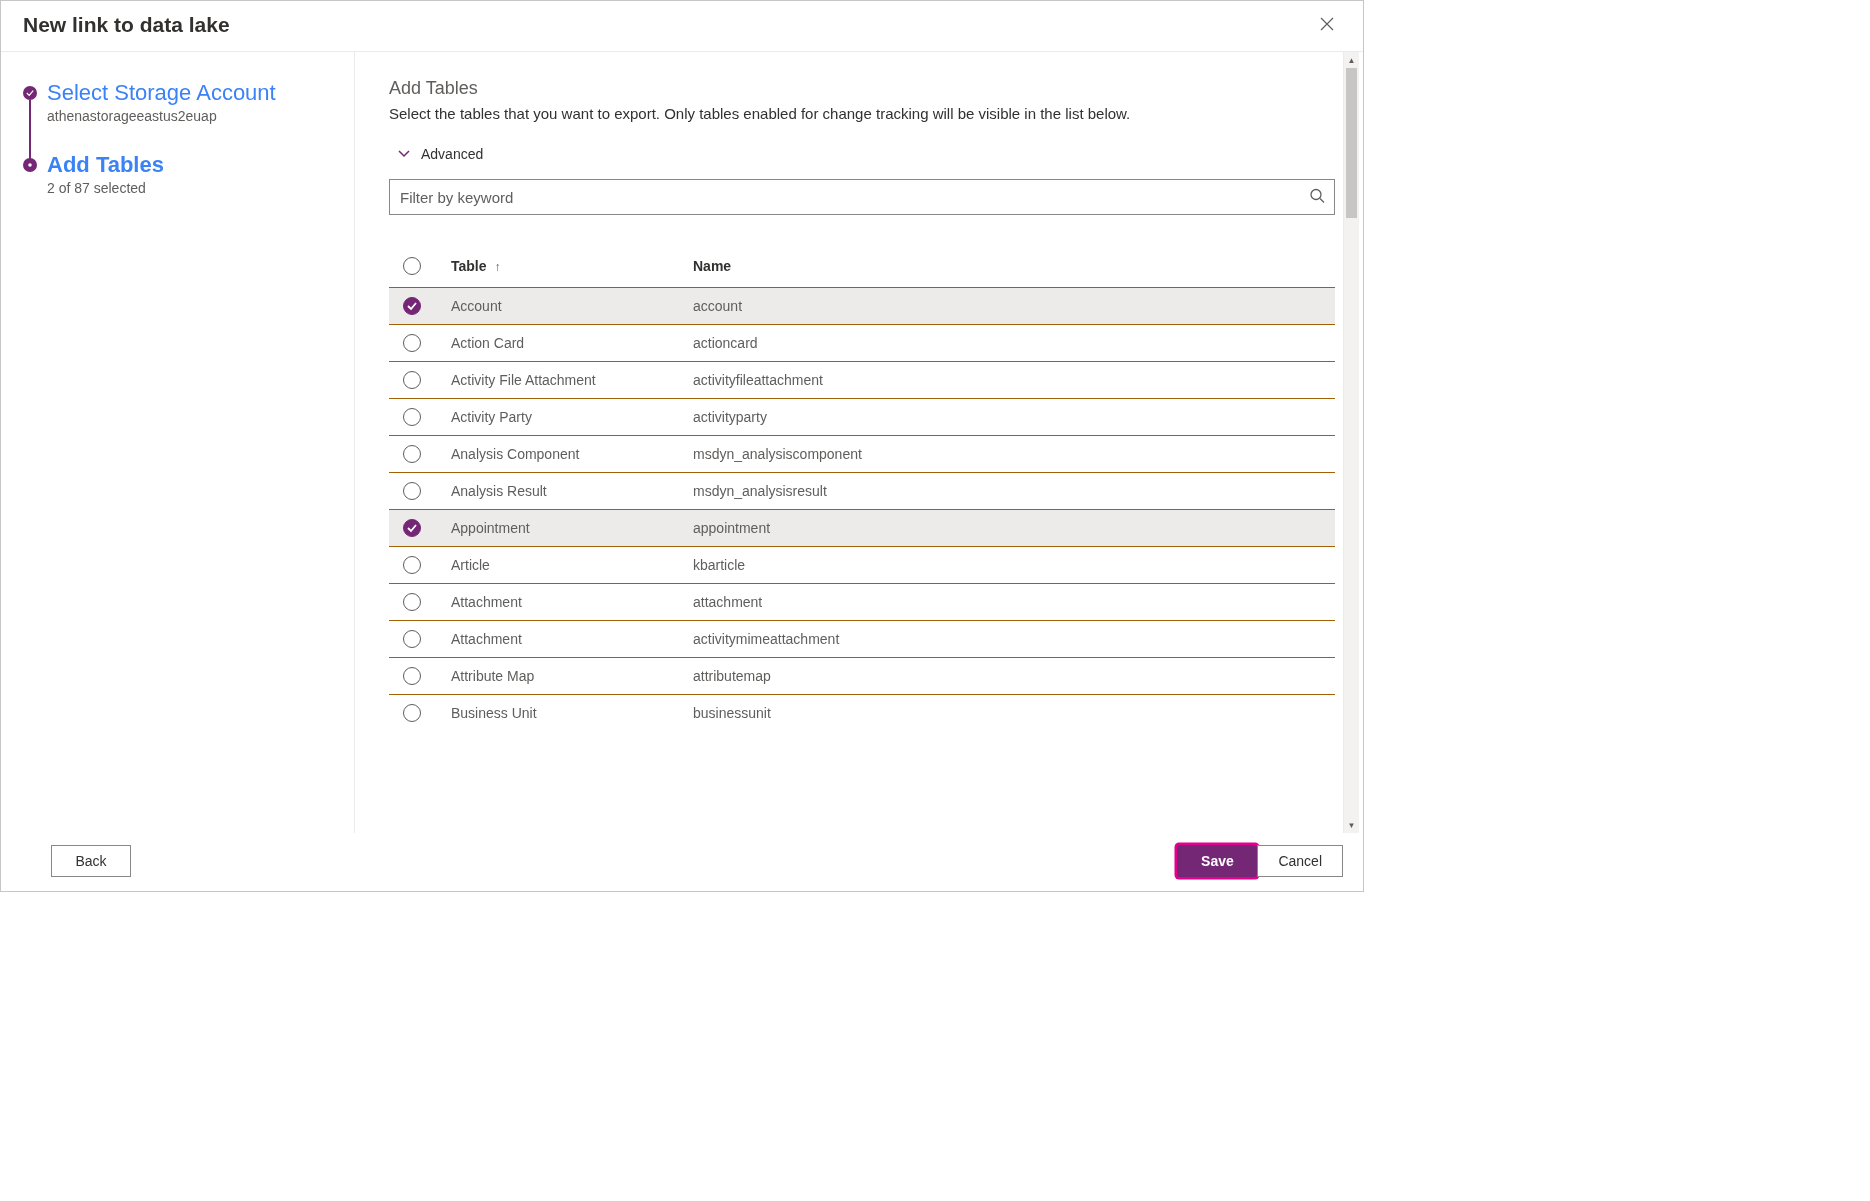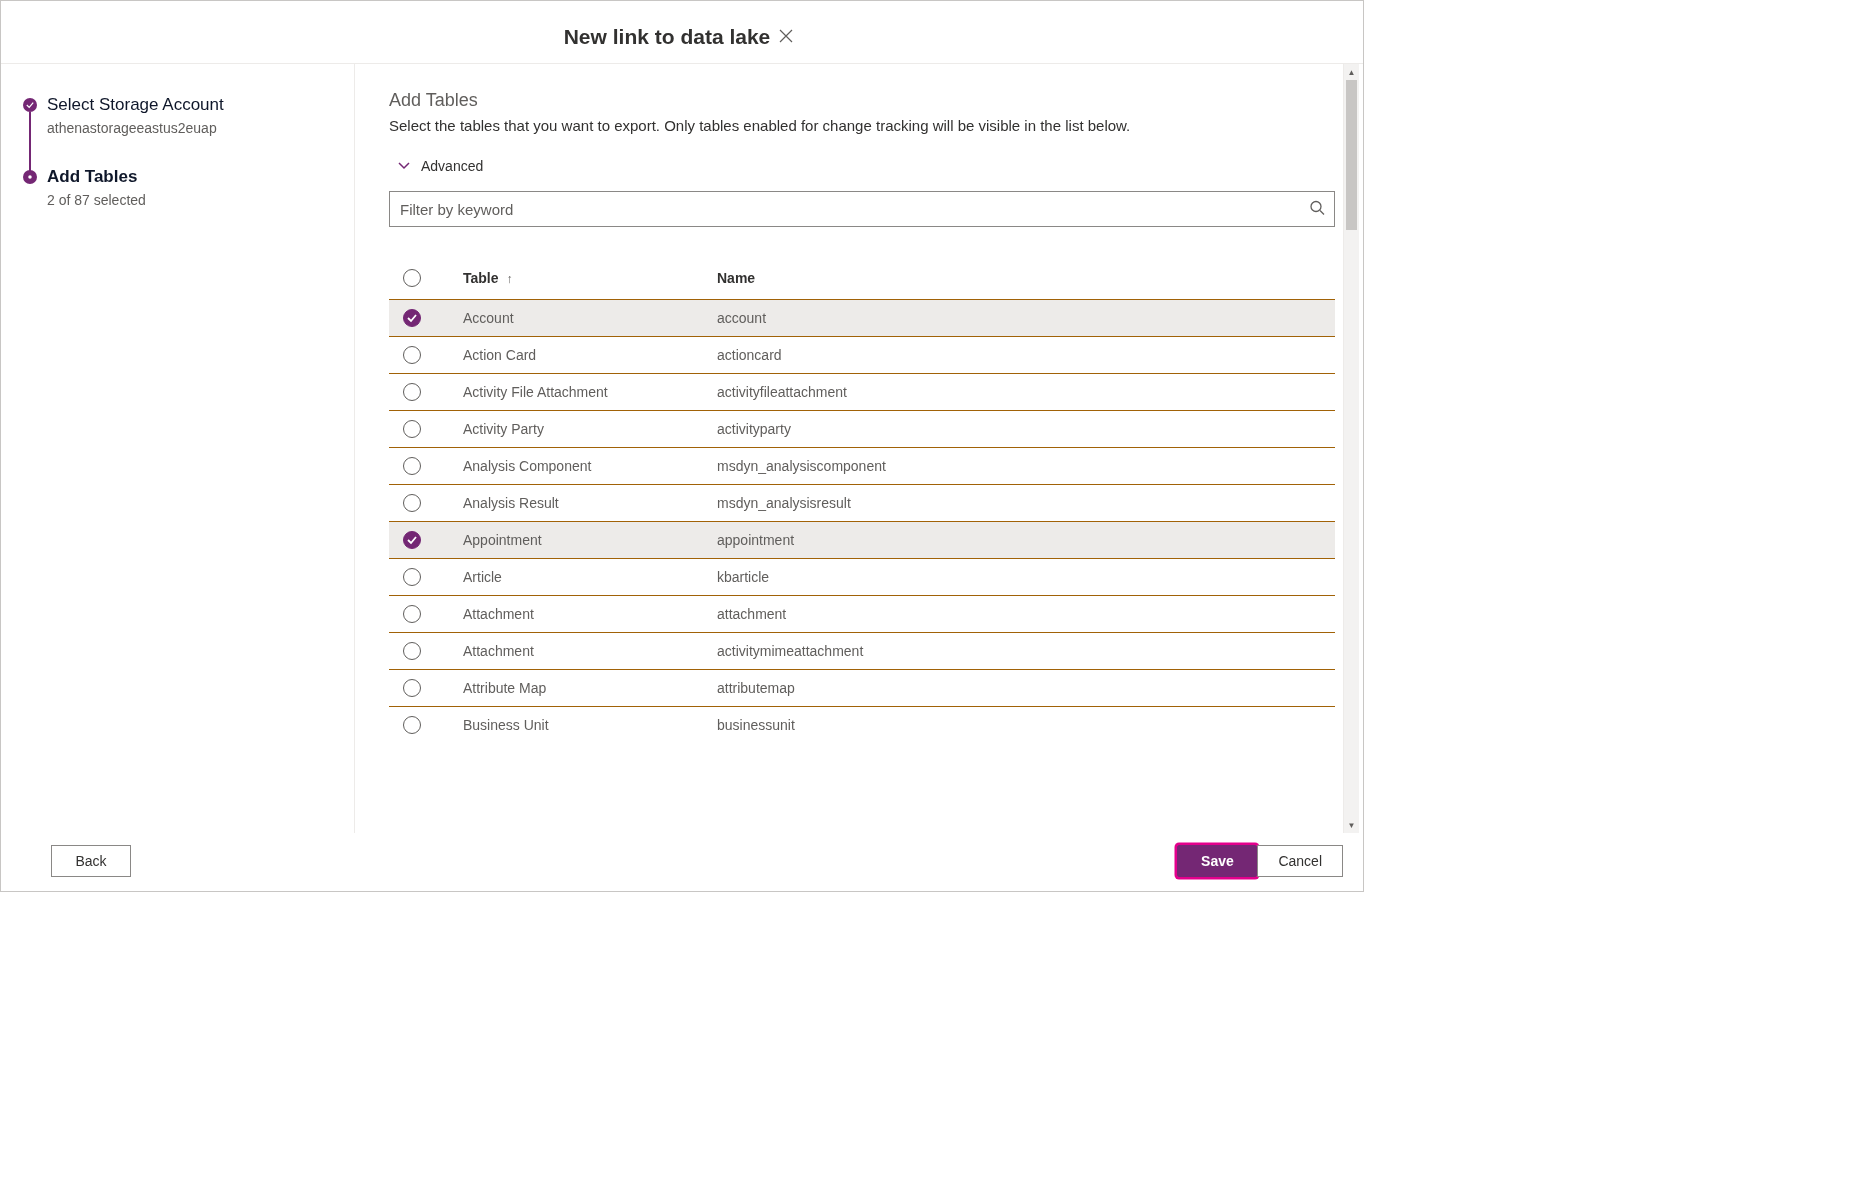--- a/index.html
+++ b/index.html
@@ -16,22 +16,22 @@
     border: 1px solid #c8c6c4;
     margin: 0;
     display: flex;
     flex-direction: column;
     background: #fff;
     position: relative;
   }
   .dialog-header {
     display: flex;
     align-items: center;
-    justify-content: center;
-    padding: 20px 20px 10px 22px;
+    justify-content: space-between;
+    padding: 8px 20px 10px 22px;
     border-bottom: 1px solid #edebe9;
   }
   .dialog-title {
     font-size: 21px;
     font-weight: 600;
     color: #323130;
   }
   .close-btn {
     width: 32px;
     height: 32px;
@@ -78,22 +78,22 @@
     width: 14px;
     height: 14px;
     border-radius: 50%;
     background: #742774;
     display: flex;
     align-items: center;
     justify-content: center;
   }
   .step-marker svg { width: 8px; height: 8px; fill: #fff; }
   .step-title {
-    font-size: 17px;
-    color: #0f172a;
+    font-size: 22px;
+    color: #3b82f6;
     line-height: 22px;
   }
   .step.active .step-title { font-weight: 700; }
   .step-sub {
     font-size: 14px;
     color: #605e5c;
     margin-top: 2px;
     line-height: 20px;
   }
 
@@ -157,21 +157,20 @@
 
   
   .table {
     width: 100%;
   }
   .table-header, .table-row {
     display: flex;
     align-items: center;
     height: 37px;
     padding-left: 14px;
-    gap: 12px;
   }
   .table-header {
     font-weight: 600;
     color: #323130;
     height: 42px;
   }
   .table-row {
     border-top: 1px solid #a16207;
     color: #605e5c;
   }

